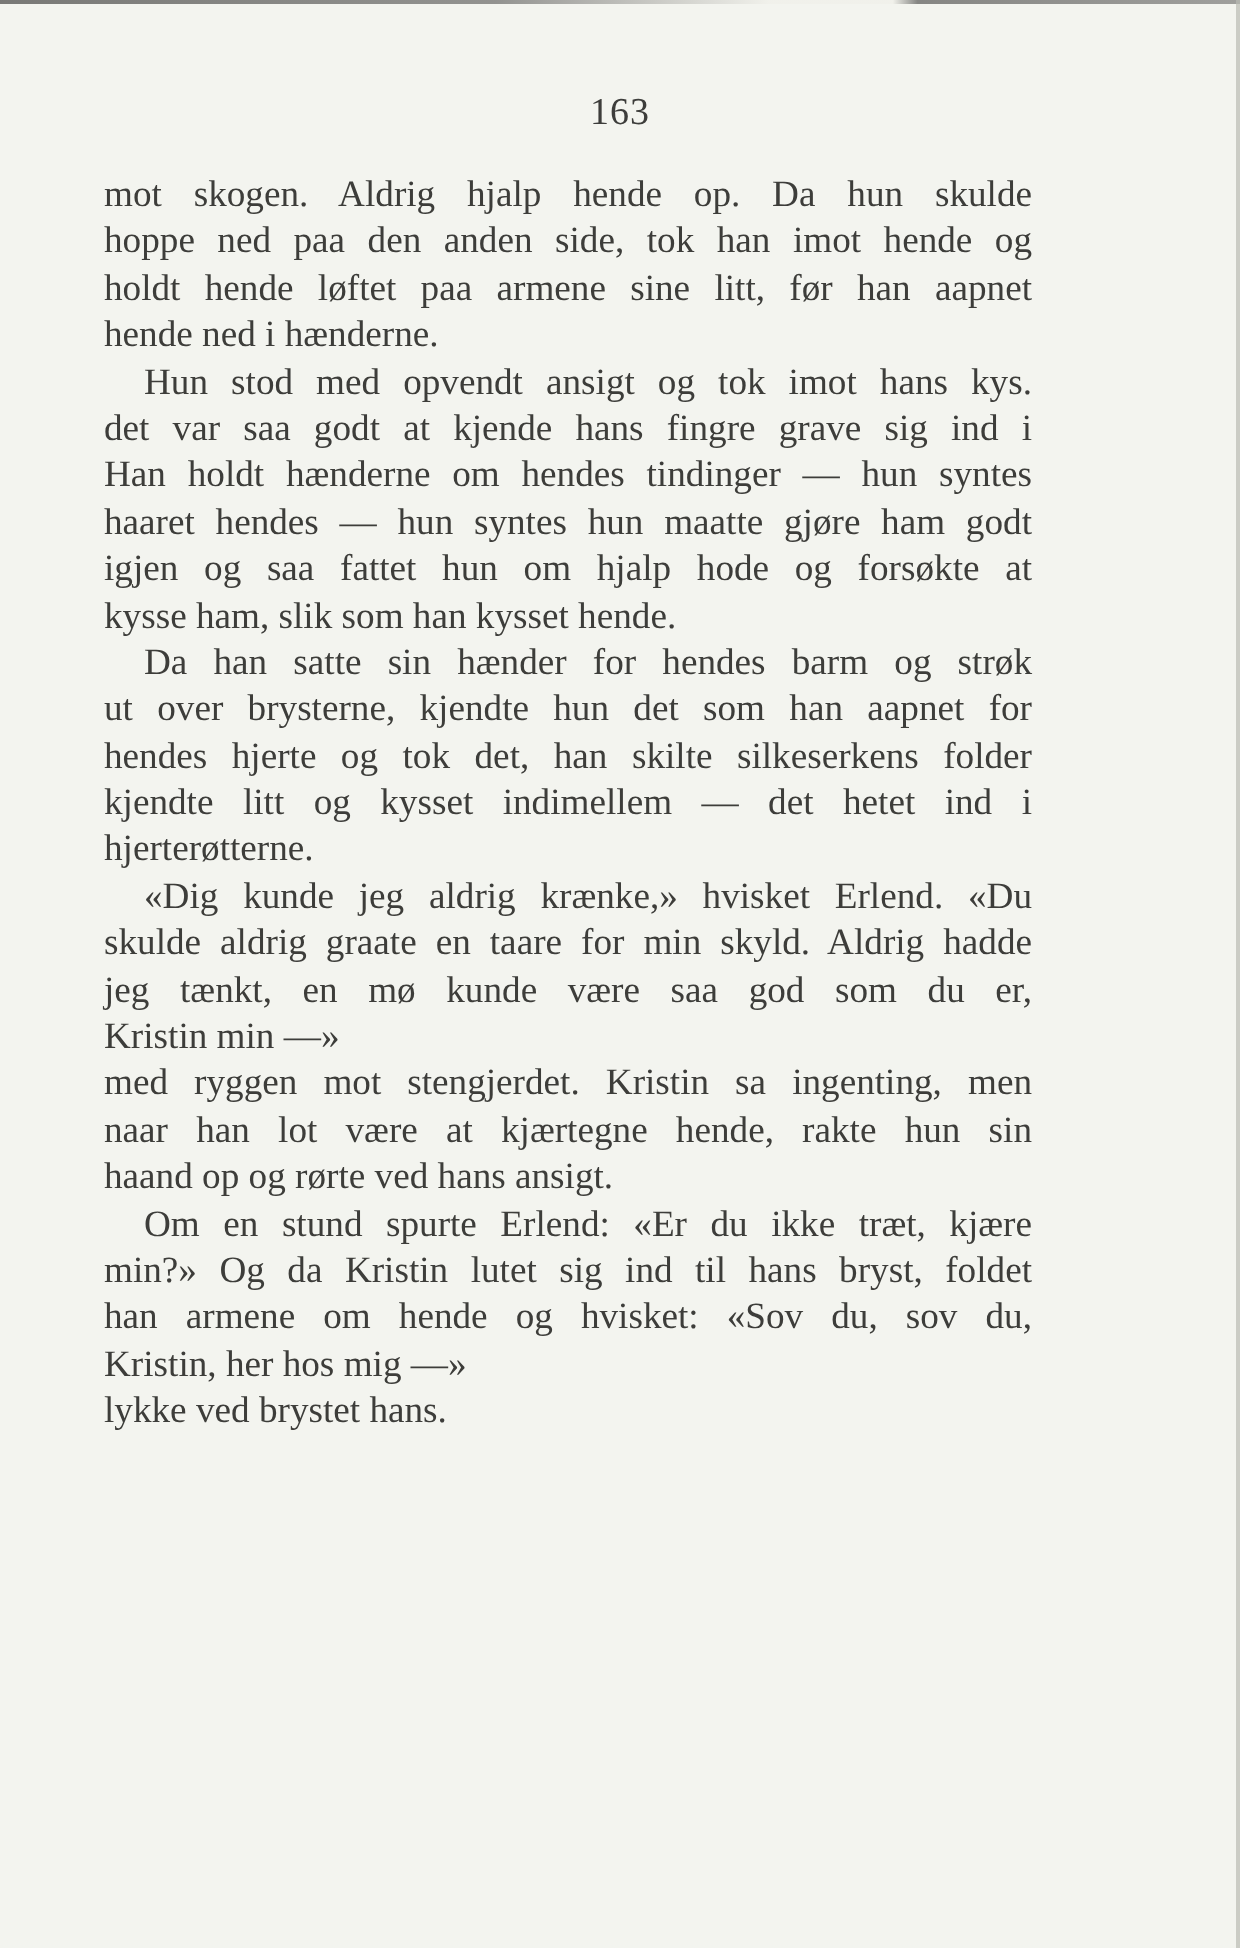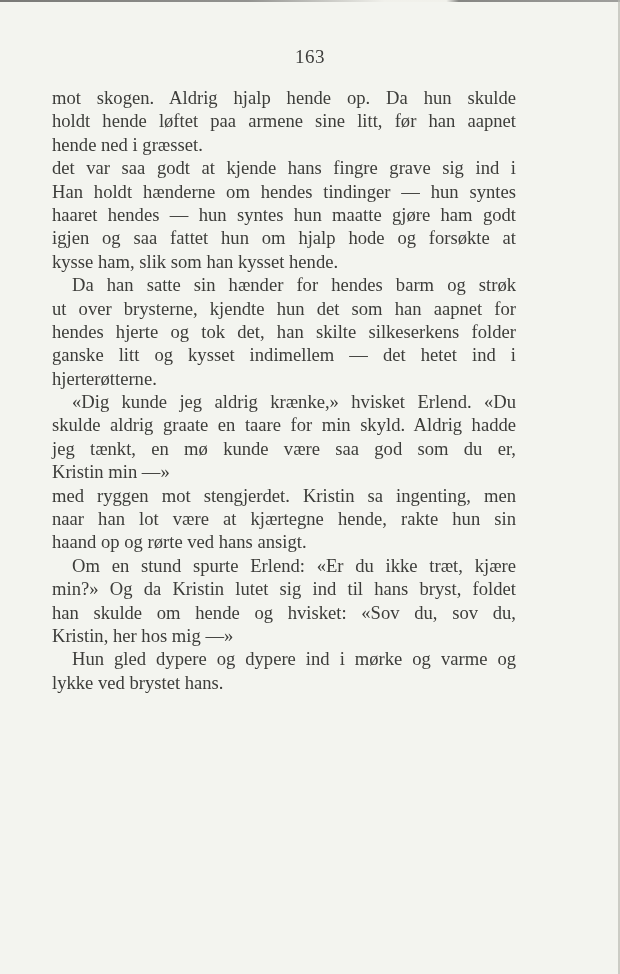--- a/index.html
+++ b/index.html
@@ -79,60 +79,61 @@
 <body>
 
 <div class="scan-top-edge"></div>
 <div class="scan-right-edge"></div>
 
 <div class="page-number">163</div>
 
 <div class="text-block">
   <div class="para">
     <span class="line">mot skogen. Aldrig hjalp hende op. Da hun skulde</span>
+    <span class="line">hoppe ned paa den anden side, tok han imot hende og</span>
     <span class="line">holdt hende løftet paa armene sine litt, før han aapnet</span>
-    <span class="line last">hende ned i græsset.</span>
+    <span class="line last">hende ned i hænderne.</span>
   </div>
 
   <div class="para">
+    <span class="line indent">Hun stod med opvendt ansigt og tok imot hans kys.</span>
     <span class="line">det var saa godt at kjende hans fingre grave sig ind i</span>
     <span class="line">Han holdt hænderne om hendes tindinger — hun syntes</span>
     <span class="line">haaret hendes — hun syntes hun maatte gjøre ham godt</span>
     <span class="line">igjen og saa fattet hun om hjalp hode og forsøkte at</span>
     <span class="line last">kysse ham, slik som han kysset hende.</span>
   </div>
 
   <div class="para">
     <span class="line indent">Da han satte sin hænder for hendes barm og strøk</span>
     <span class="line">ut over brysterne, kjendte hun det som han aapnet for</span>
     <span class="line">hendes hjerte og tok det, han skilte silkeserkens folder</span>
-    <span class="line">ganske litt og kysset indimellem — det hetet ind i</span>
+    <span class="line">kjendte litt og kysset indimellem — det hetet ind i</span>
     <span class="line last">hjerterøtterne.</span>
   </div>
 
   <div class="para">
     <span class="line indent">«Dig kunde jeg aldrig krænke,» hvisket Erlend. «Du</span>
     <span class="line">skulde aldrig graate en taare for min skyld. Aldrig hadde</span>
     <span class="line">jeg tænkt, en mø kunde være saa god som du er,</span>
     <span class="line last">Kristin min —»</span>
   </div>
 
   <div class="para">
     <span class="line">med ryggen mot stengjerdet. Kristin sa ingenting, men</span>
     <span class="line">naar han lot være at kjærtegne hende, rakte hun sin</span>
     <span class="line last">haand op og rørte ved hans ansigt.</span>
   </div>
 
   <div class="para">
     <span class="line indent">Om en stund spurte Erlend: «Er du ikke træt, kjære</span>
     <span class="line">min?» Og da Kristin lutet sig ind til hans bryst, foldet</span>
-    <span class="line">han skulde om hende og hvisket: «Sov du, sov du,</span>
+    <span class="line">han armene om hende og hvisket: «Sov du, sov du,</span>
     <span class="line last">Kristin, her hos mig —»</span>
   </div>
 
   <div class="para">
-    <span class="line indent">Hun gled dypere og dypere ind i mørke og varme og</span>
     <span class="line last">lykke ved brystet hans.</span>
   </div>
 
   <div class="section-gap"></div>
 
 </div>
 
 </body></html>

